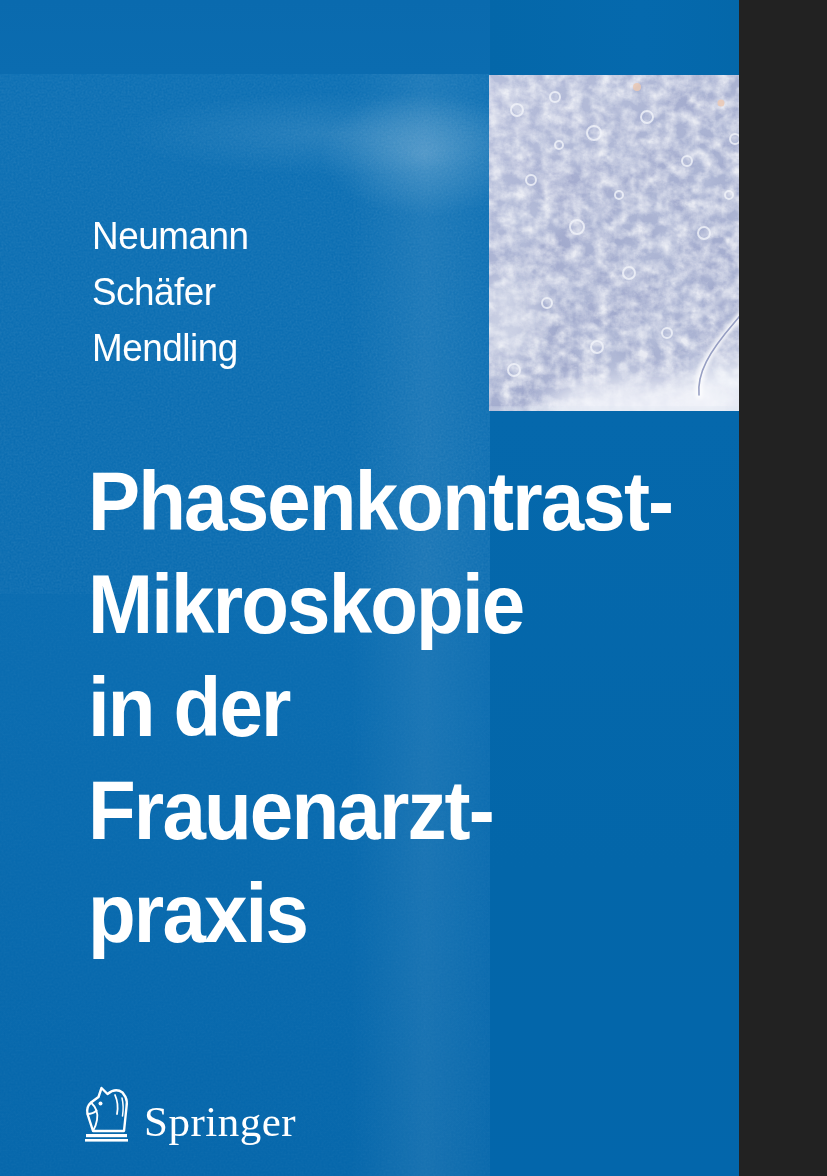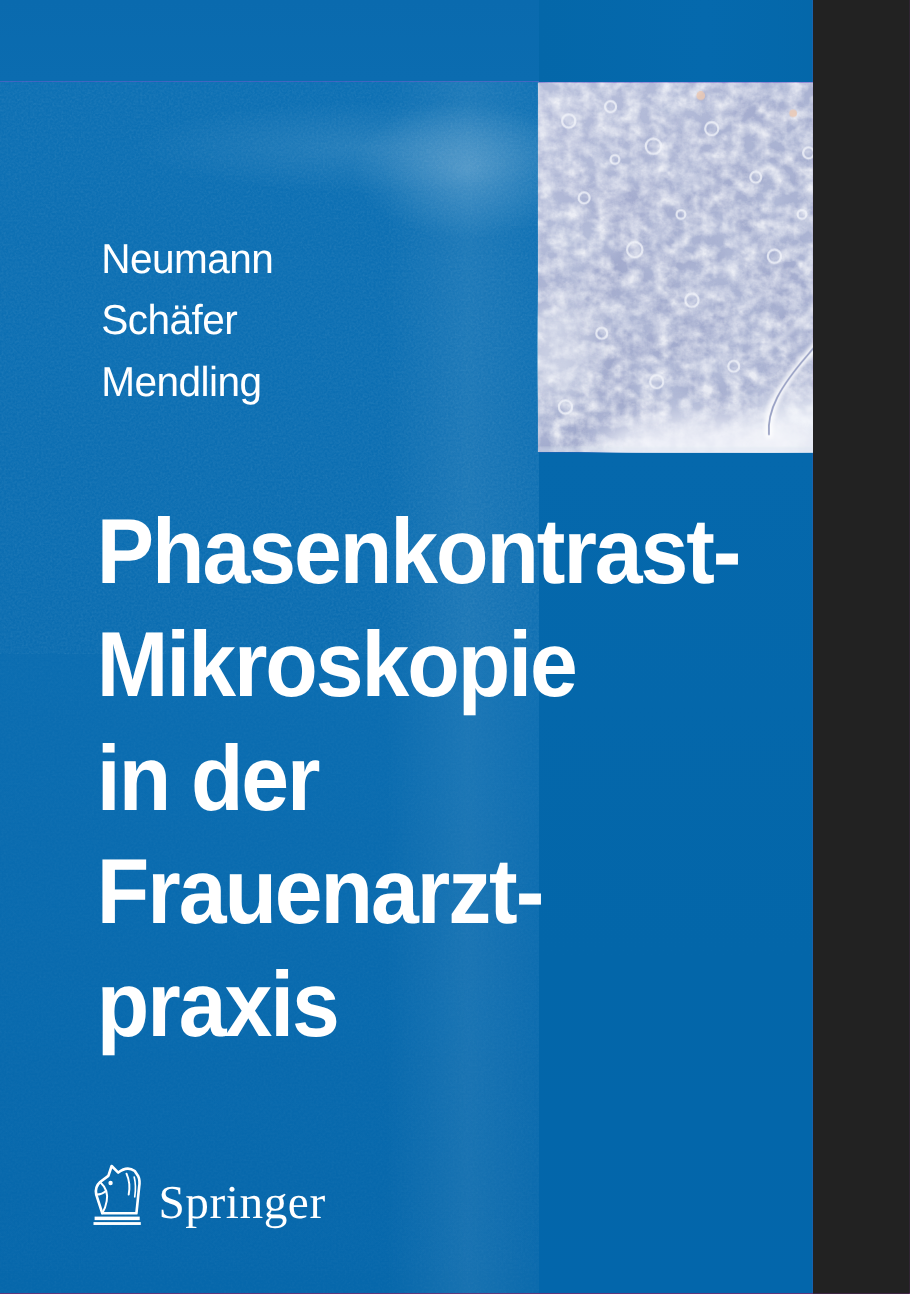--- a/index.html
+++ b/index.html
@@ -47,21 +47,21 @@
   }
   
   .title{
     position:absolute;left:88px;top:450px;
     color:#ffffff;font-size:84px;line-height:103px;font-weight:700;
     letter-spacing:-2px;
     transform:scaleX(0.93);transform-origin:left top;
   }
   
   .publisher{
-    position:absolute;left:82px;top:1056px;height:58px;
+    position:absolute;left:82px;top:1084px;height:58px;
     display:flex;align-items:flex-end;
   }
   .publisher .logo-icon{display:block;}
   .publisher .wordmark{
     font-family:"Liberation Serif","DejaVu Serif",serif;
     color:#ffffff;font-size:43px;line-height:1;
     margin-left:14px;margin-bottom:-1px;
     letter-spacing:0.5px;
   }
 </style>

